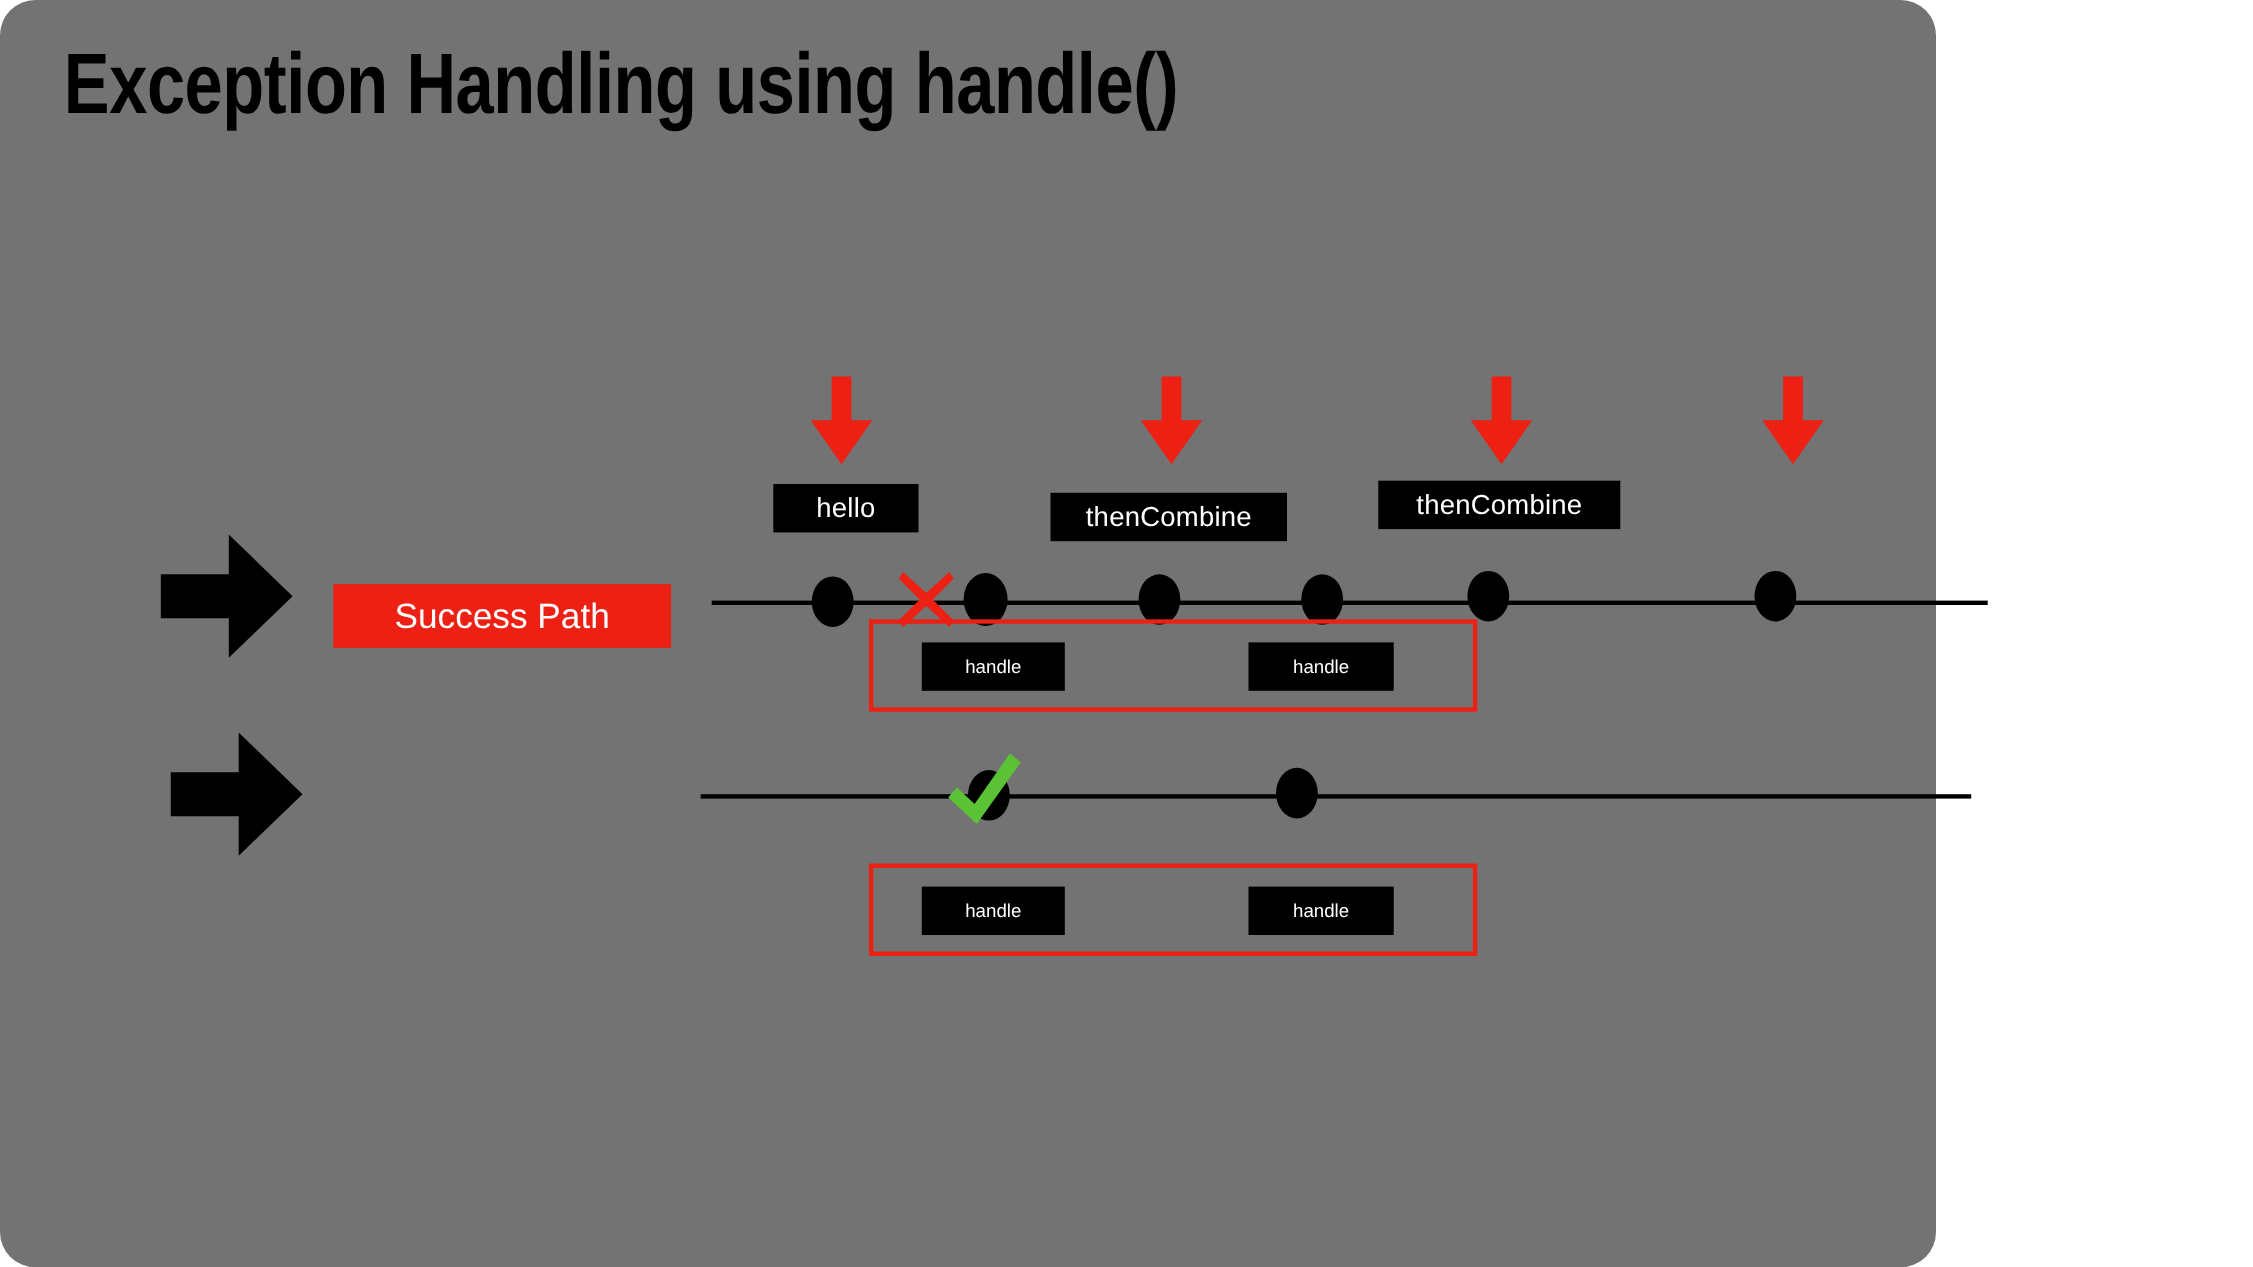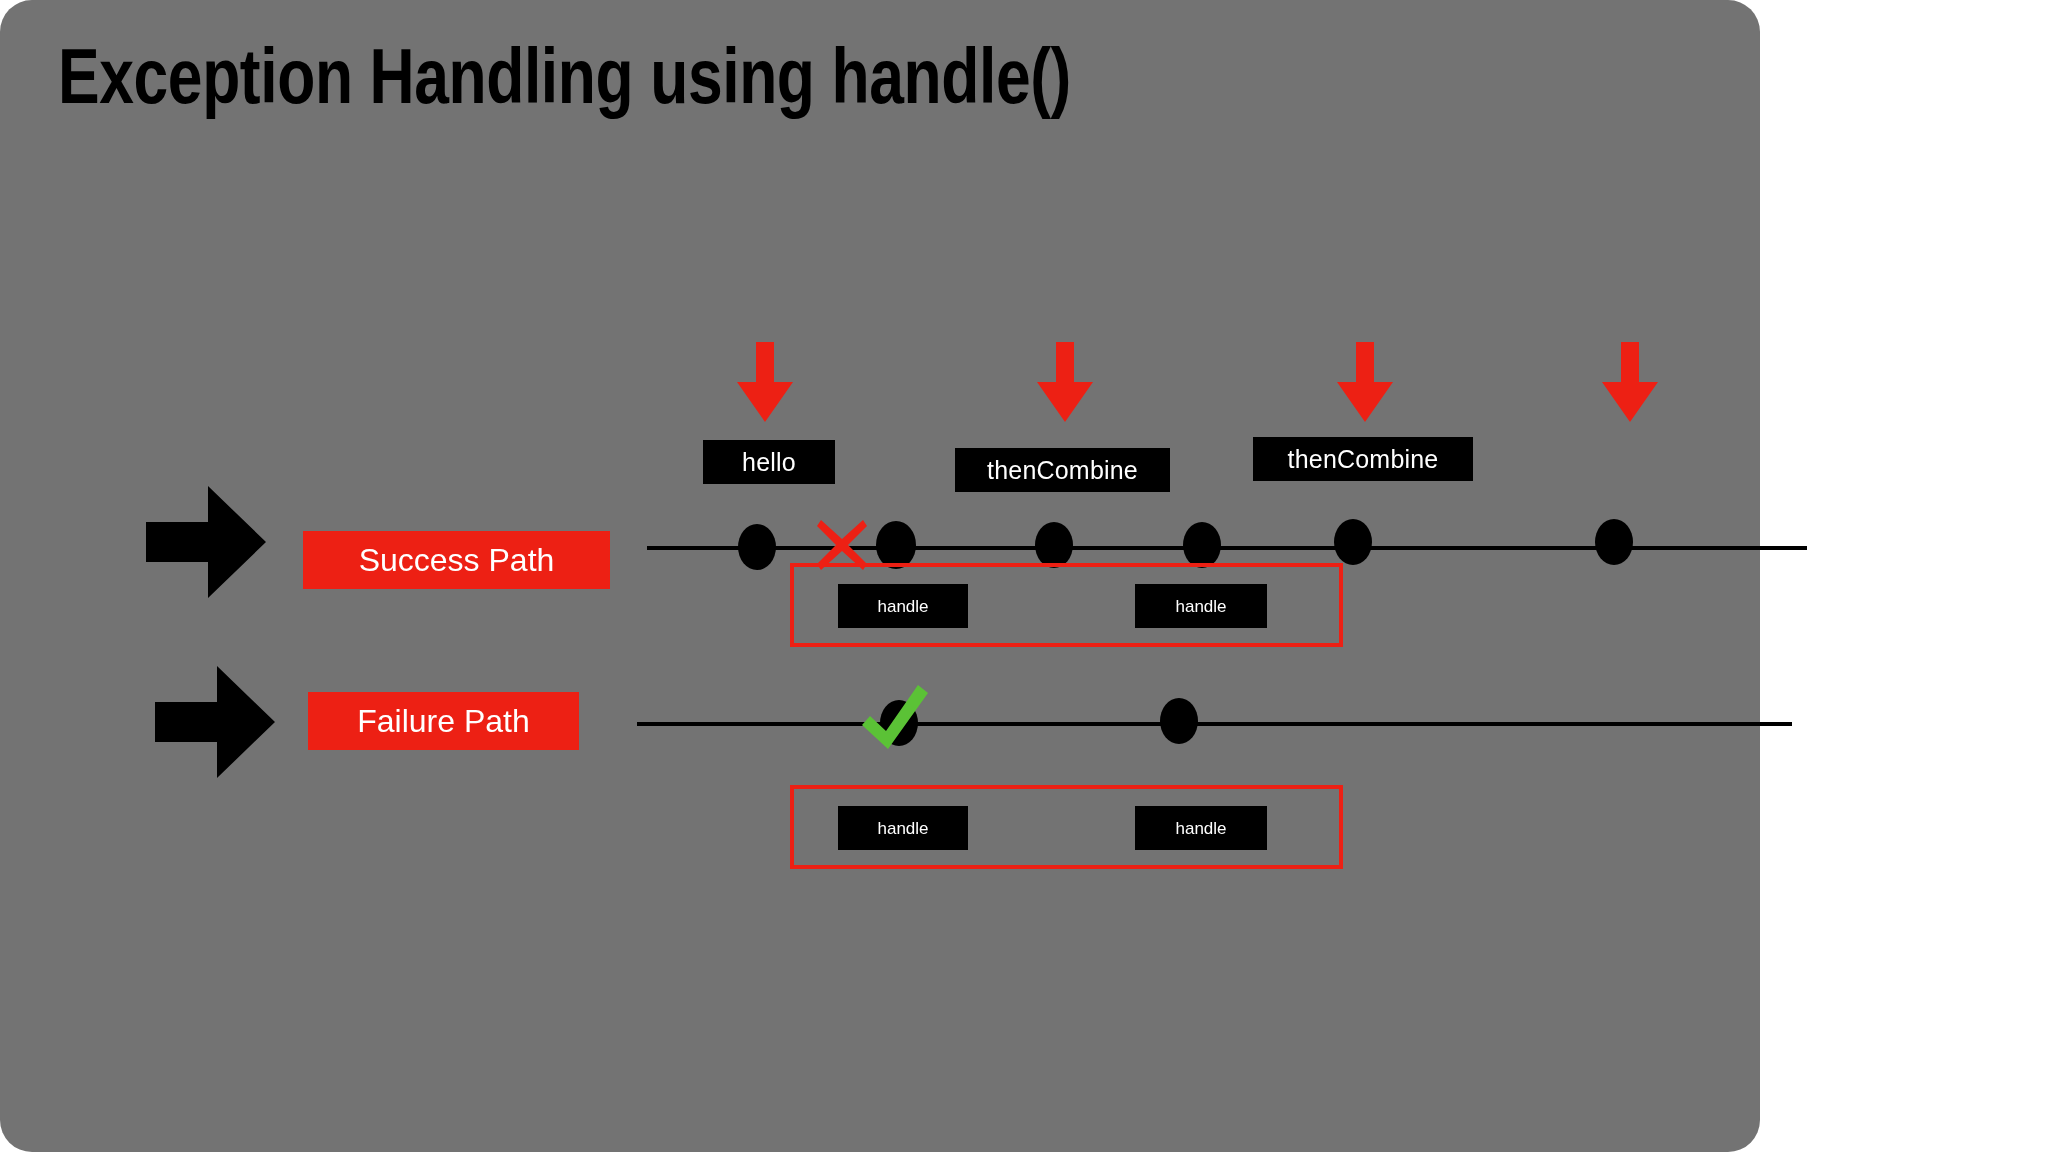--- a/index.html
+++ b/index.html
@@ -156,21 +156,20 @@
 
   <div class="group-rect" style="left:790px; top:563px; width:553px; height:84px;"></div>
 
   <div class="handle-box" style="left:838px; top:584px; width:130px; height:44px;">handle</div>
   <div class="handle-box" style="left:1135px; top:584px; width:132px; height:44px;">handle</div>
 
   <svg class="icon-svg" style="left:155px; top:666px;" width="122" height="112" viewBox="0 0 122 112">
     <polygon points="0,36 62,36 62,0 120,56 62,112 62,76 0,76" fill="#000000"></polygon>
   </svg>
 
-  <div class="path-label" style="left:308px; top:692px; width:271px; height:58px;">Failure Path</div>
 
   <div class="timeline" style="left:637px; top:722px; width:1155px;"></div>
 
   <div class="dot" style="left:880px; top:700px; width:38px; height:46px;"></div>
   <div class="dot" style="left:1160px; top:698px; width:38px; height:46px;"></div>
 
   <svg class="icon-svg" style="left:858px; top:683px;" width="74" height="74" viewBox="0 0 74 74">
     <path d="M4 42 L12 33 L28 48 L60 2 L70 10 L30 66 Z" fill="#5BC236"></path>
   </svg>
 

